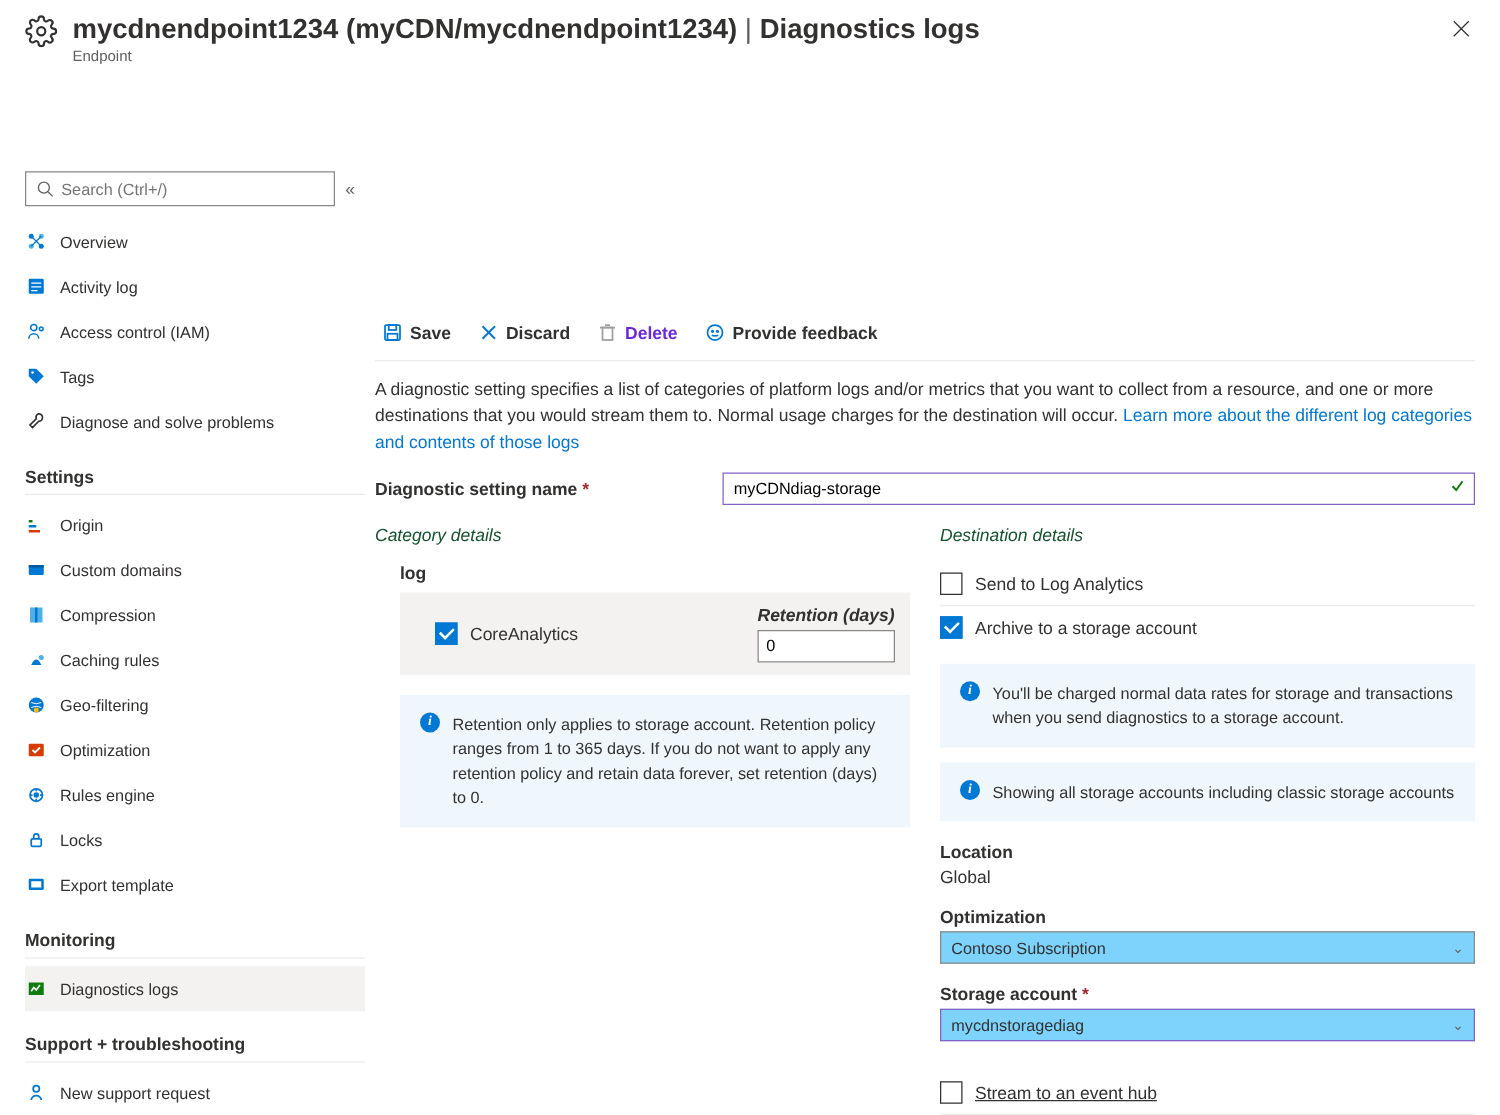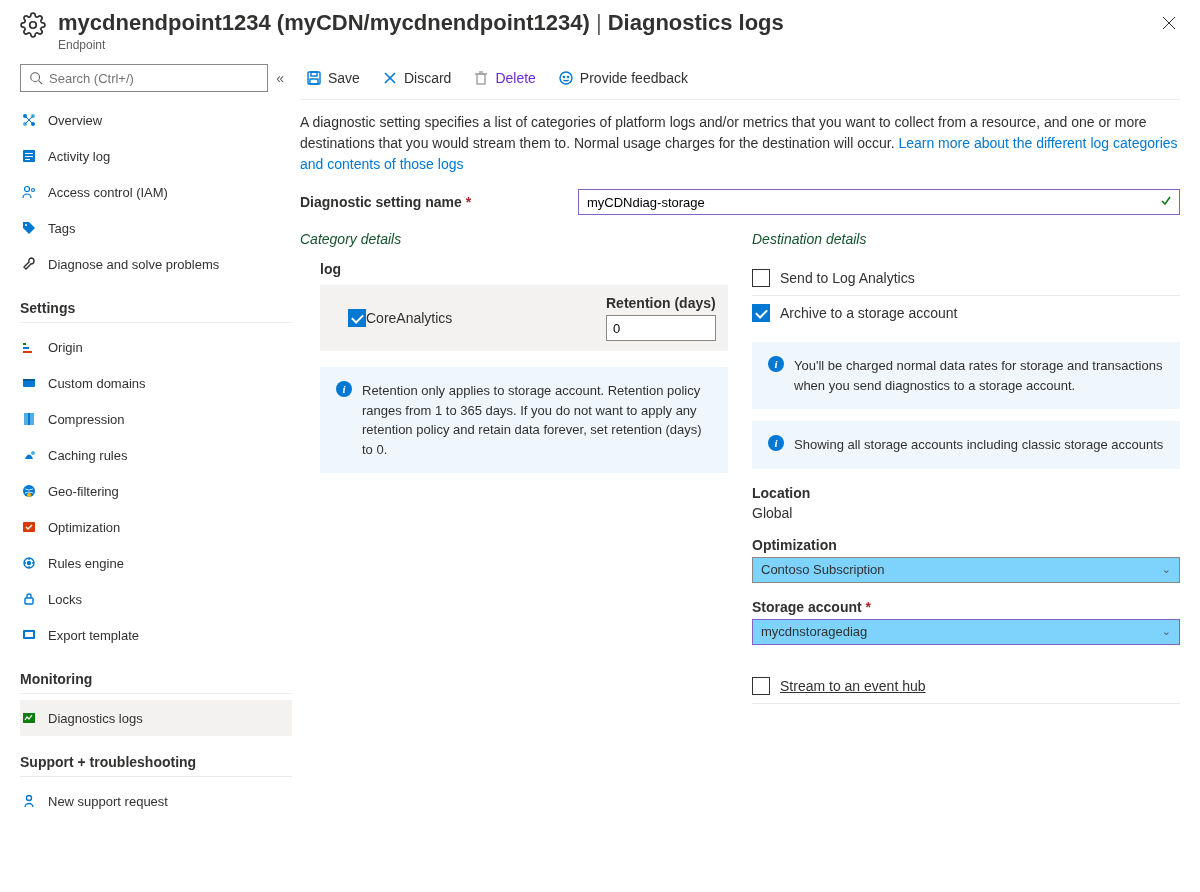--- a/index.html
+++ b/index.html
@@ -5,53 +5,53 @@
   * { box-sizing: border-box; margin: 0; padding: 0; }
   body { font-family: "Segoe UI", Arial, sans-serif; font-size: 13px; color: #323130; background: #fff; }
   .page { width: 1200px; height: 892px; display: flex; flex-direction: column; }
   .header { display: flex; align-items: flex-start; padding: 10px 20px 4px 20px; }
   .header-icon { margin-right: 12px; margin-top: 2px; }
   .header-titles { flex: 1; }
   .header-title { font-size: 22px; font-weight: 600; color: #323130; }
   .header-title .sep { font-weight: 400; color: #605e5c; }
   .header-subtitle { font-size: 12px; color: #605e5c; margin-top: 2px; }
   .close-x { font-size: 18px; cursor: pointer; padding: 4px; color: #605e5c; }
-  .body { flex: 1; display: flex; overflow: hidden; }
+  .body { flex: 1; display: flex; overflow: hidden; align-items: flex-end; }
   .sidebar { width: 292px; padding: 8px 0 0 20px; }
   .search-row { display: flex; align-items: center; margin-bottom: 10px; }
   .search-box { flex: 1; border: 1px solid #8a8886; height: 28px; display: flex; align-items: center; padding: 0 8px; }
   .search-box input { border: none; outline: none; font-size: 13px; flex: 1; color: #605e5c; background: transparent; }
   .collapse-btn { padding: 0 8px; cursor: pointer; color: #605e5c; font-size: 14px; }
   .nav-item { display: flex; align-items: center; height: 36px; padding-left: 0px; cursor: pointer; }
   .nav-item.selected { background: #f3f2f1; }
   .nav-item .icon { width: 18px; height: 18px; margin-right: 10px; display: inline-flex; align-items: center; justify-content: center; }
   .nav-item .label { font-size: 13px; color: #323130; }
   .nav-section { font-size: 14px; font-weight: 600; color: #323130; margin: 18px 0 6px 0; border-bottom: 1px solid #edebe9; padding-bottom: 6px; }
   .main { flex: 1; display: flex; flex-direction: column; padding: 0 20px 0 8px; }
   .toolbar { display: flex; align-items: center; height: 44px; border-bottom: 1px solid #edebe9; gap: 10px; }
-  .tool-btn { display: inline-flex; align-items: center; gap: 6px; padding: 6px 6px; cursor: pointer; font-size: 14px; }
+  .tool-btn { display: inline-flex; align-items: center; gap: 6px; padding: 6px 6px; cursor: pointer; font-size: 14px; font-weight: bold; }
   .tool-btn.disabled { color: #6d28d9; cursor: default; }
   .tool-btn svg { flex-shrink: 0; }
   .desc { margin: 12px 0 14px 0; line-height: 1.5; font-size: 14px; color: #323130; }
   .desc a { color: #0078d4; text-decoration: none; }
   .form-row { display: flex; align-items: center; margin-bottom: 16px; }
   .form-label { width: 278px; font-size: 14px; font-weight: 600; }
   .req { color: #a4262c; }
   .text-input { flex: 1; height: 26px; border: 1px solid #8661c5; padding: 0 8px; font-size: 13px; outline: none; }
   .input-wrap { position: relative; flex: 1; display: flex; align-items: center; }
   .input-check { position: absolute; right: 8px; color: #107c10; }
   .columns { display: flex; gap: 24px; }
   .col { flex: 1; }
   .section-title { font-size: 14px; color: #14532d; margin-bottom: 14px; font-style: italic; }
   .log-block { margin-left: 20px; }
   .log-header { font-weight: 600; font-size: 14px; margin-bottom: 8px; }
   .log-grid { background: #f3f2f1; padding: 10px 12px 10px 12px; display: flex; align-items: center; gap: 20px; }
-  .log-grid .category { flex: 1; display: flex; align-items: center; padding-left: 16px; }
+  .log-grid .category { flex: 1; display: flex; align-items: center; gap: 10px; padding-left: 16px; }
   .log-grid .retention { display: flex; flex-direction: column; align-items: flex-start; gap: 4px; }
-  .log-grid .retention-label { font-weight: 600; font-size: 14px; }
+  .log-grid .retention-label { font-weight: 600; font-size: 14px; font-style: italic; }
   .num-input { width: 110px; height: 26px; border: 1px solid #8a8886; padding: 0 6px; font-size: 13px; background: #fff; }
   .info-box { background: #eff6fc; padding: 14px 16px; margin-top: 16px; display: flex; gap: 10px; font-size: 13px; line-height: 1.5; }
   .info-box.small { margin-top: 12px; margin-left: 0; }
   .info-icon { width: 16px; height: 16px; background: #0078d4; border-radius: 50%; color: #fff; font-size: 11px; font-weight: 700; display: inline-flex; align-items: center; justify-content: center; flex-shrink: 0; font-style: italic; font-family: Georgia, serif; }
   .check-row { display: flex; align-items: center; gap: 10px; padding: 8px 0; border-bottom: 1px solid #edebe9; }
   .check-row:first-of-type { border-top: 1px solid #edebe9; }
   .checkbox { width: 18px; height: 18px; border: 1px solid #323130; display: inline-flex; align-items: center; justify-content: center; cursor: pointer; flex-shrink: 0; }
   .checkbox.checked { background: #0078d4; border-color: #0078d4; }
   .checkbox.checked::after { content: ""; width: 5px; height: 9px; border: solid #fff; border-width: 0 2px 2px 0; transform: rotate(45deg); margin-top: -2px; }
   .dest-sub { margin-left: 0px; margin-top: 8px; }

